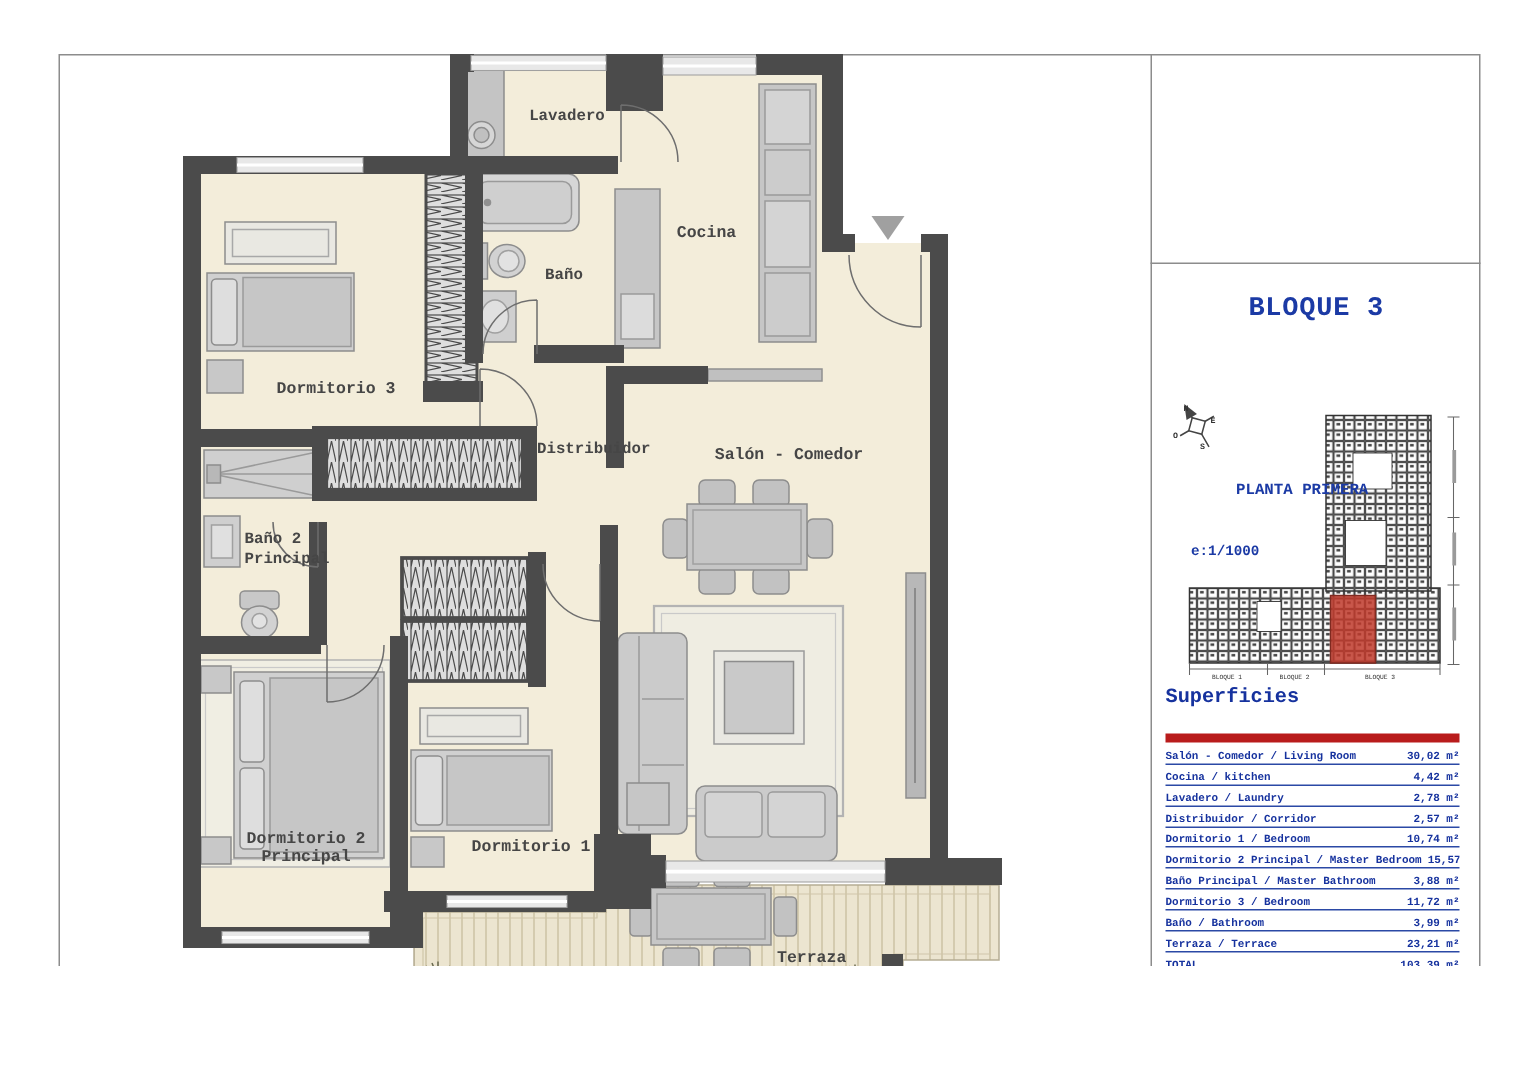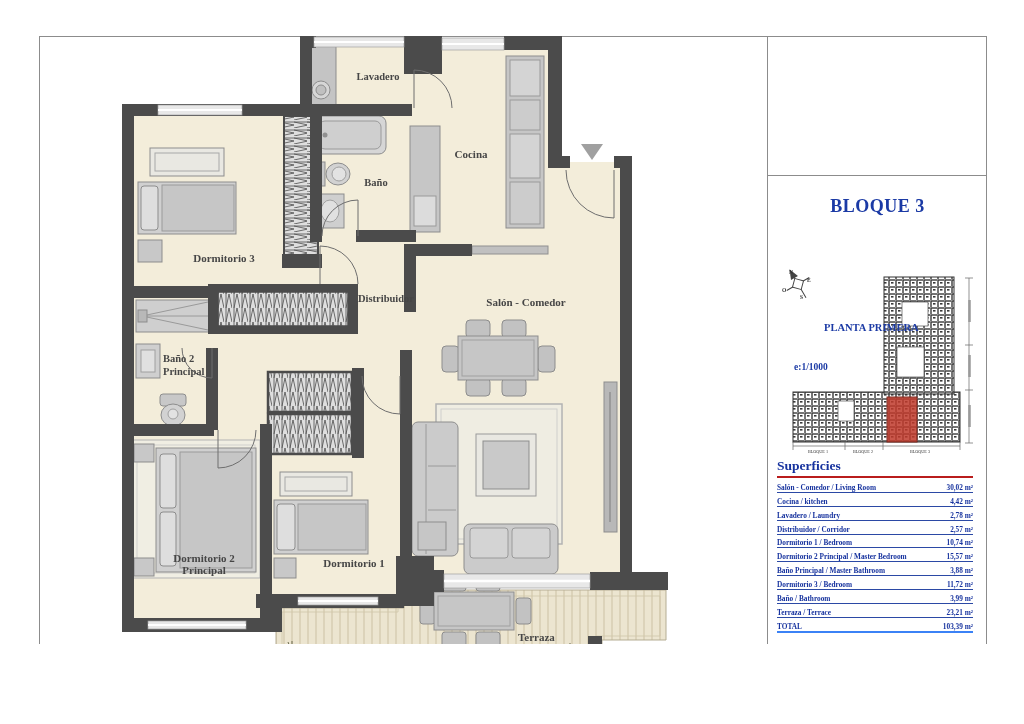--- a/index.html
+++ b/index.html
@@ -1,30 +1,30 @@
 <!DOCTYPE html>
 <html><head>
 <meta charset="utf-8">
 <style>
   html,body{margin:0;padding:0;background:#fff;}
   .page{position:relative;width:1024px;height:644px;background:#ffffff;
-        font-family:Liberation Serif, serif;overflow:hidden;}
+        font-family:Liberation Mono, monospace;overflow:hidden;}
   .sheet-border{position:absolute;left:39px;top:36px;width:948px;height:650px;
         border:1px solid #8c8c8c;box-sizing:border-box;}
   .divider-v{position:absolute;left:767px;top:36px;width:1px;height:650px;background:#8c8c8c;}
   .panel-hr{position:absolute;left:767px;top:175px;width:220px;height:1px;background:#8c8c8c;}
   .plan-svg{position:absolute;left:0;top:0;}
   .panel-title{position:absolute;left:768px;top:196px;width:219px;text-align:center;
         font-size:18px;font-weight:bold;color:#1b3aa5;letter-spacing:.5px;}
   .plan-caption{position:absolute;left:794px;top:321px;color:#1b3aa5;font-weight:bold;line-height:1.25;}
   .plan-caption .l1{font-size:10.5px;margin-left:30px;}
   .plan-caption .l2{font-size:9.5px;margin-top:28px;}
   .surfaces{position:absolute;left:777px;top:458px;width:196px;color:#16329e;}
-  .surfaces .stitle{font-size:13.5px;font-weight:bold;border-bottom:2px solid #b91c1c;
-        padding-bottom:2px;margin-bottom:1px;}
+  .surfaces .stitle{font-size:13.5px;font-weight:bold;border-bottom:6px solid #b91c1c;
+        padding-bottom:16px;margin-bottom:1px;}
   .srow{display:flex;justify-content:space-between;align-items:flex-end;
         height:12.9px;border-bottom:1px solid #2b49a5;font-size:7.3px;font-weight:bold;
         white-space:nowrap;overflow:hidden;}
   .srow.total{border-bottom:2px solid #3b82f6;align-items:flex-end;}
   .srow .svalue{padding-left:4px;}
   .scale-label{position:absolute;left:687px;top:661px;width:70px;
         font-size:12.5px;font-weight:bold;color:#b91c1c;}
 </style>
 </head>
 <body>

